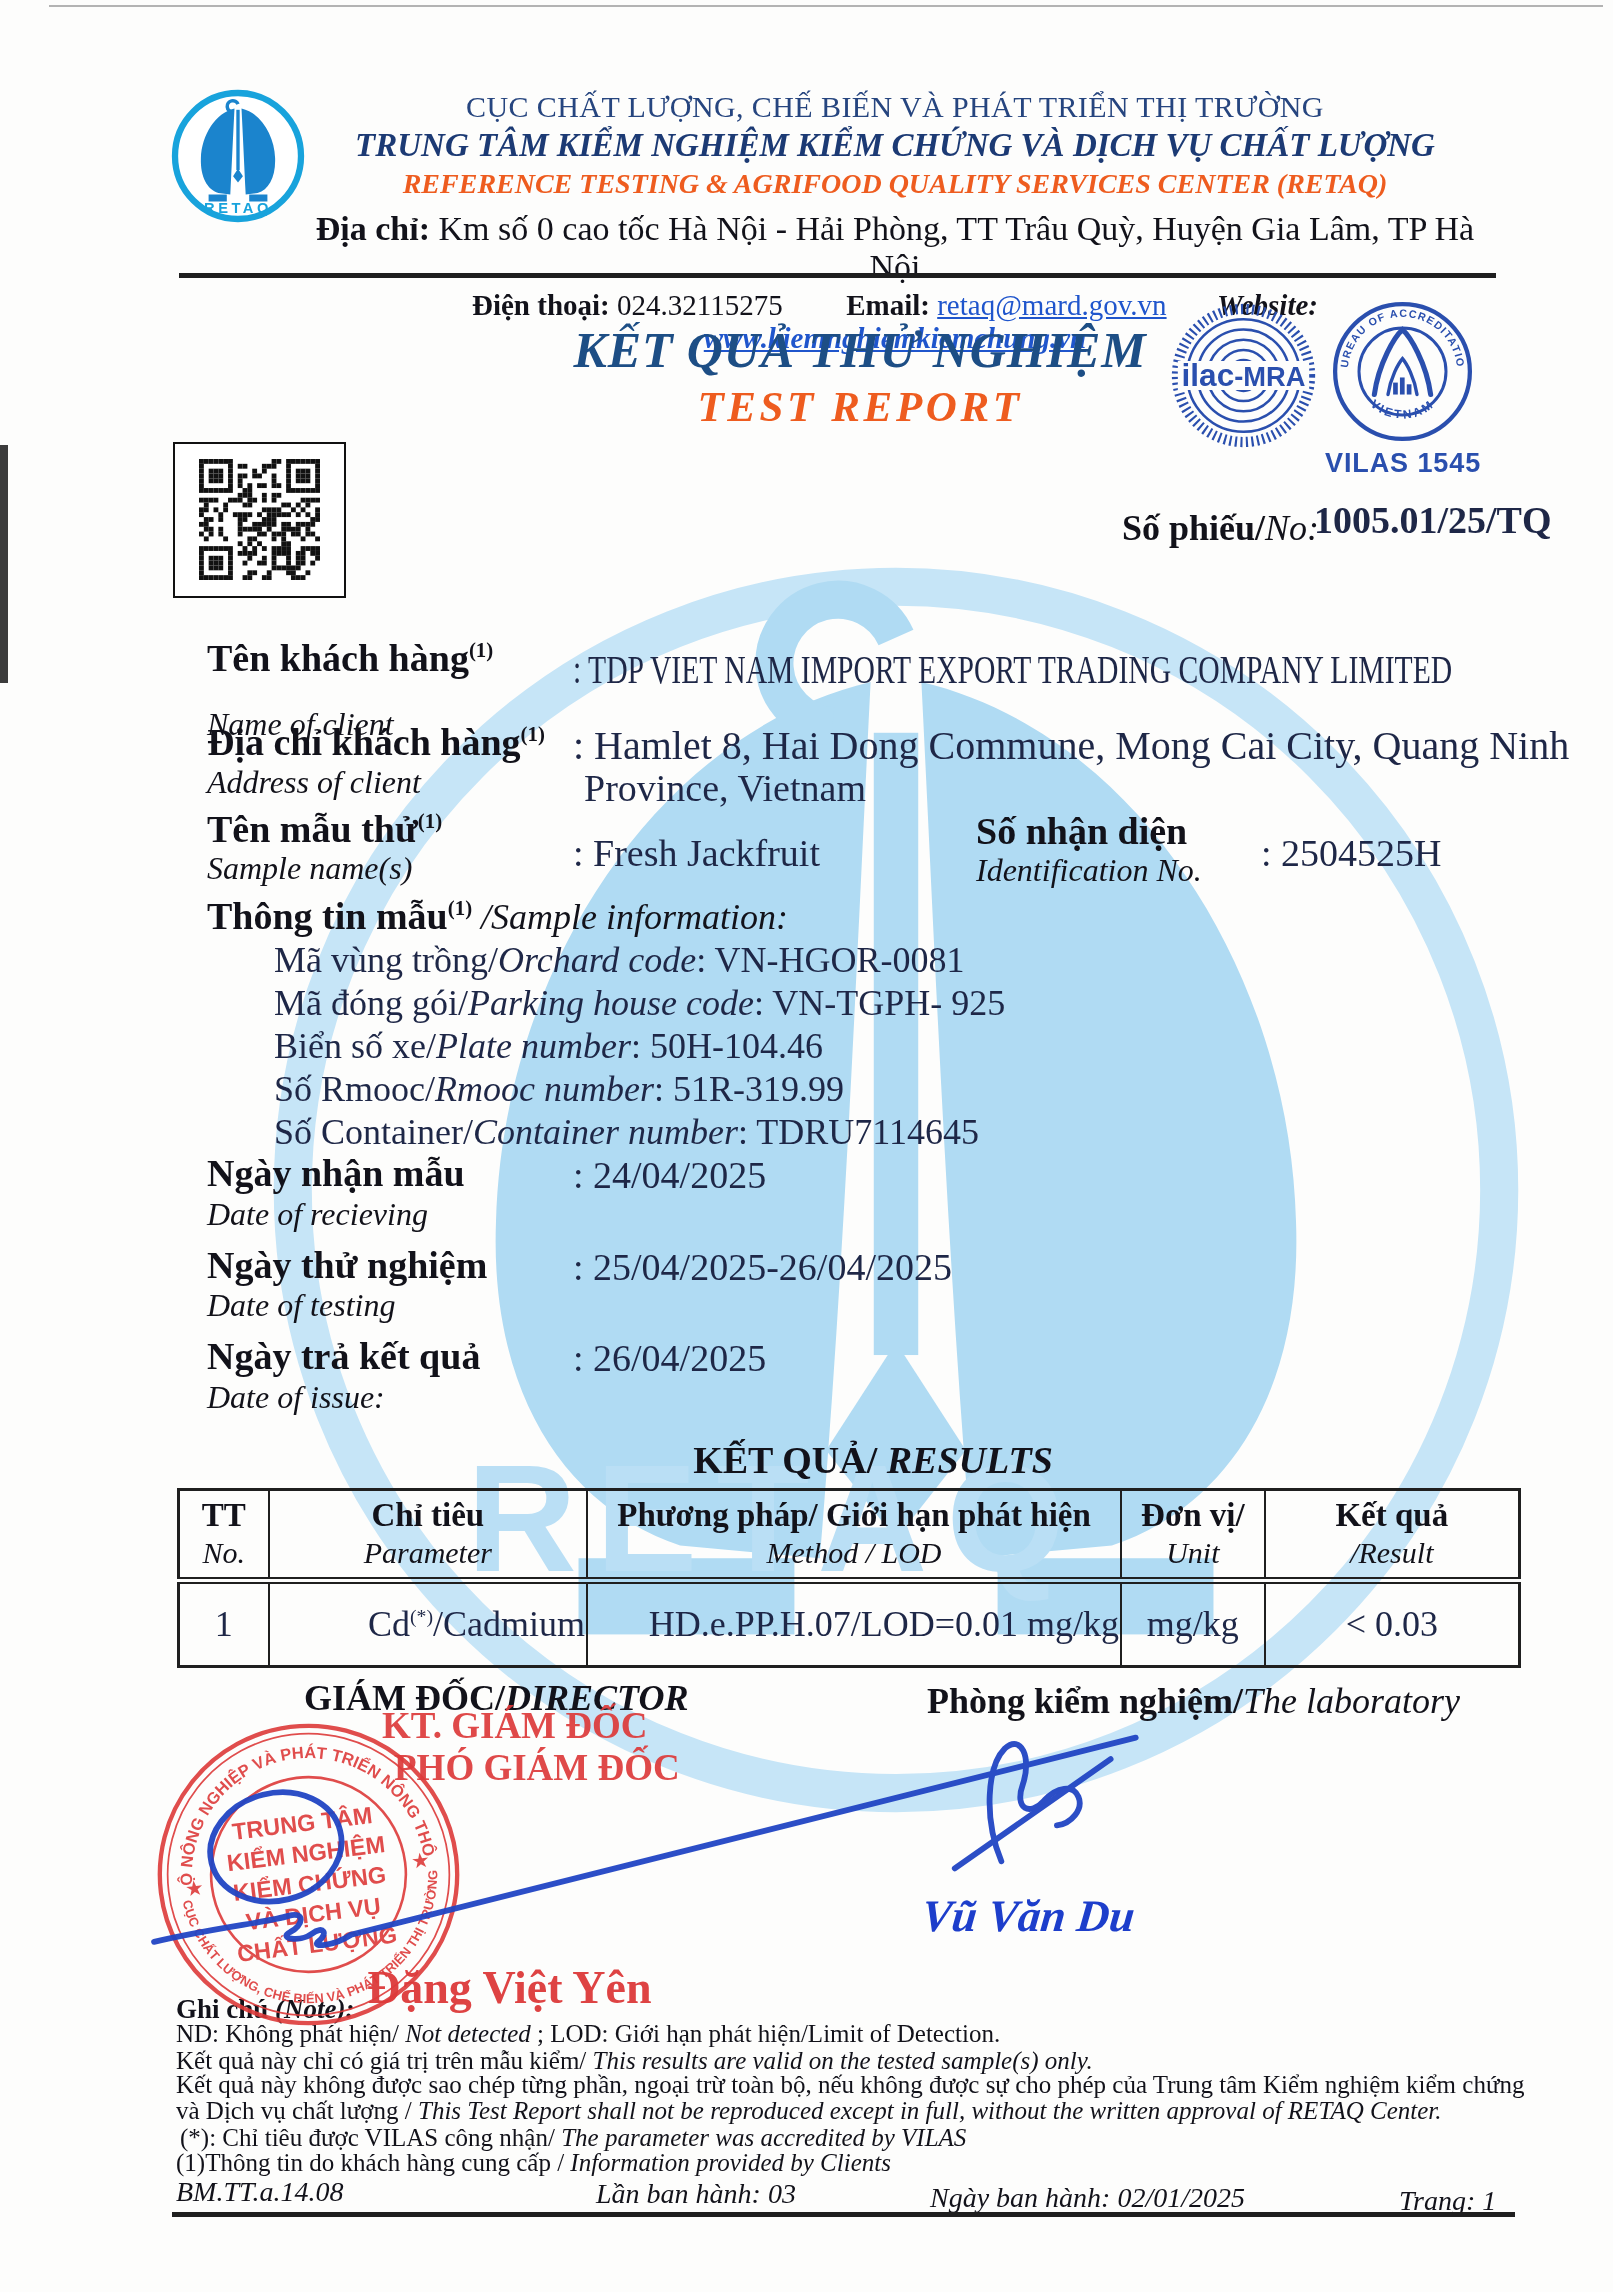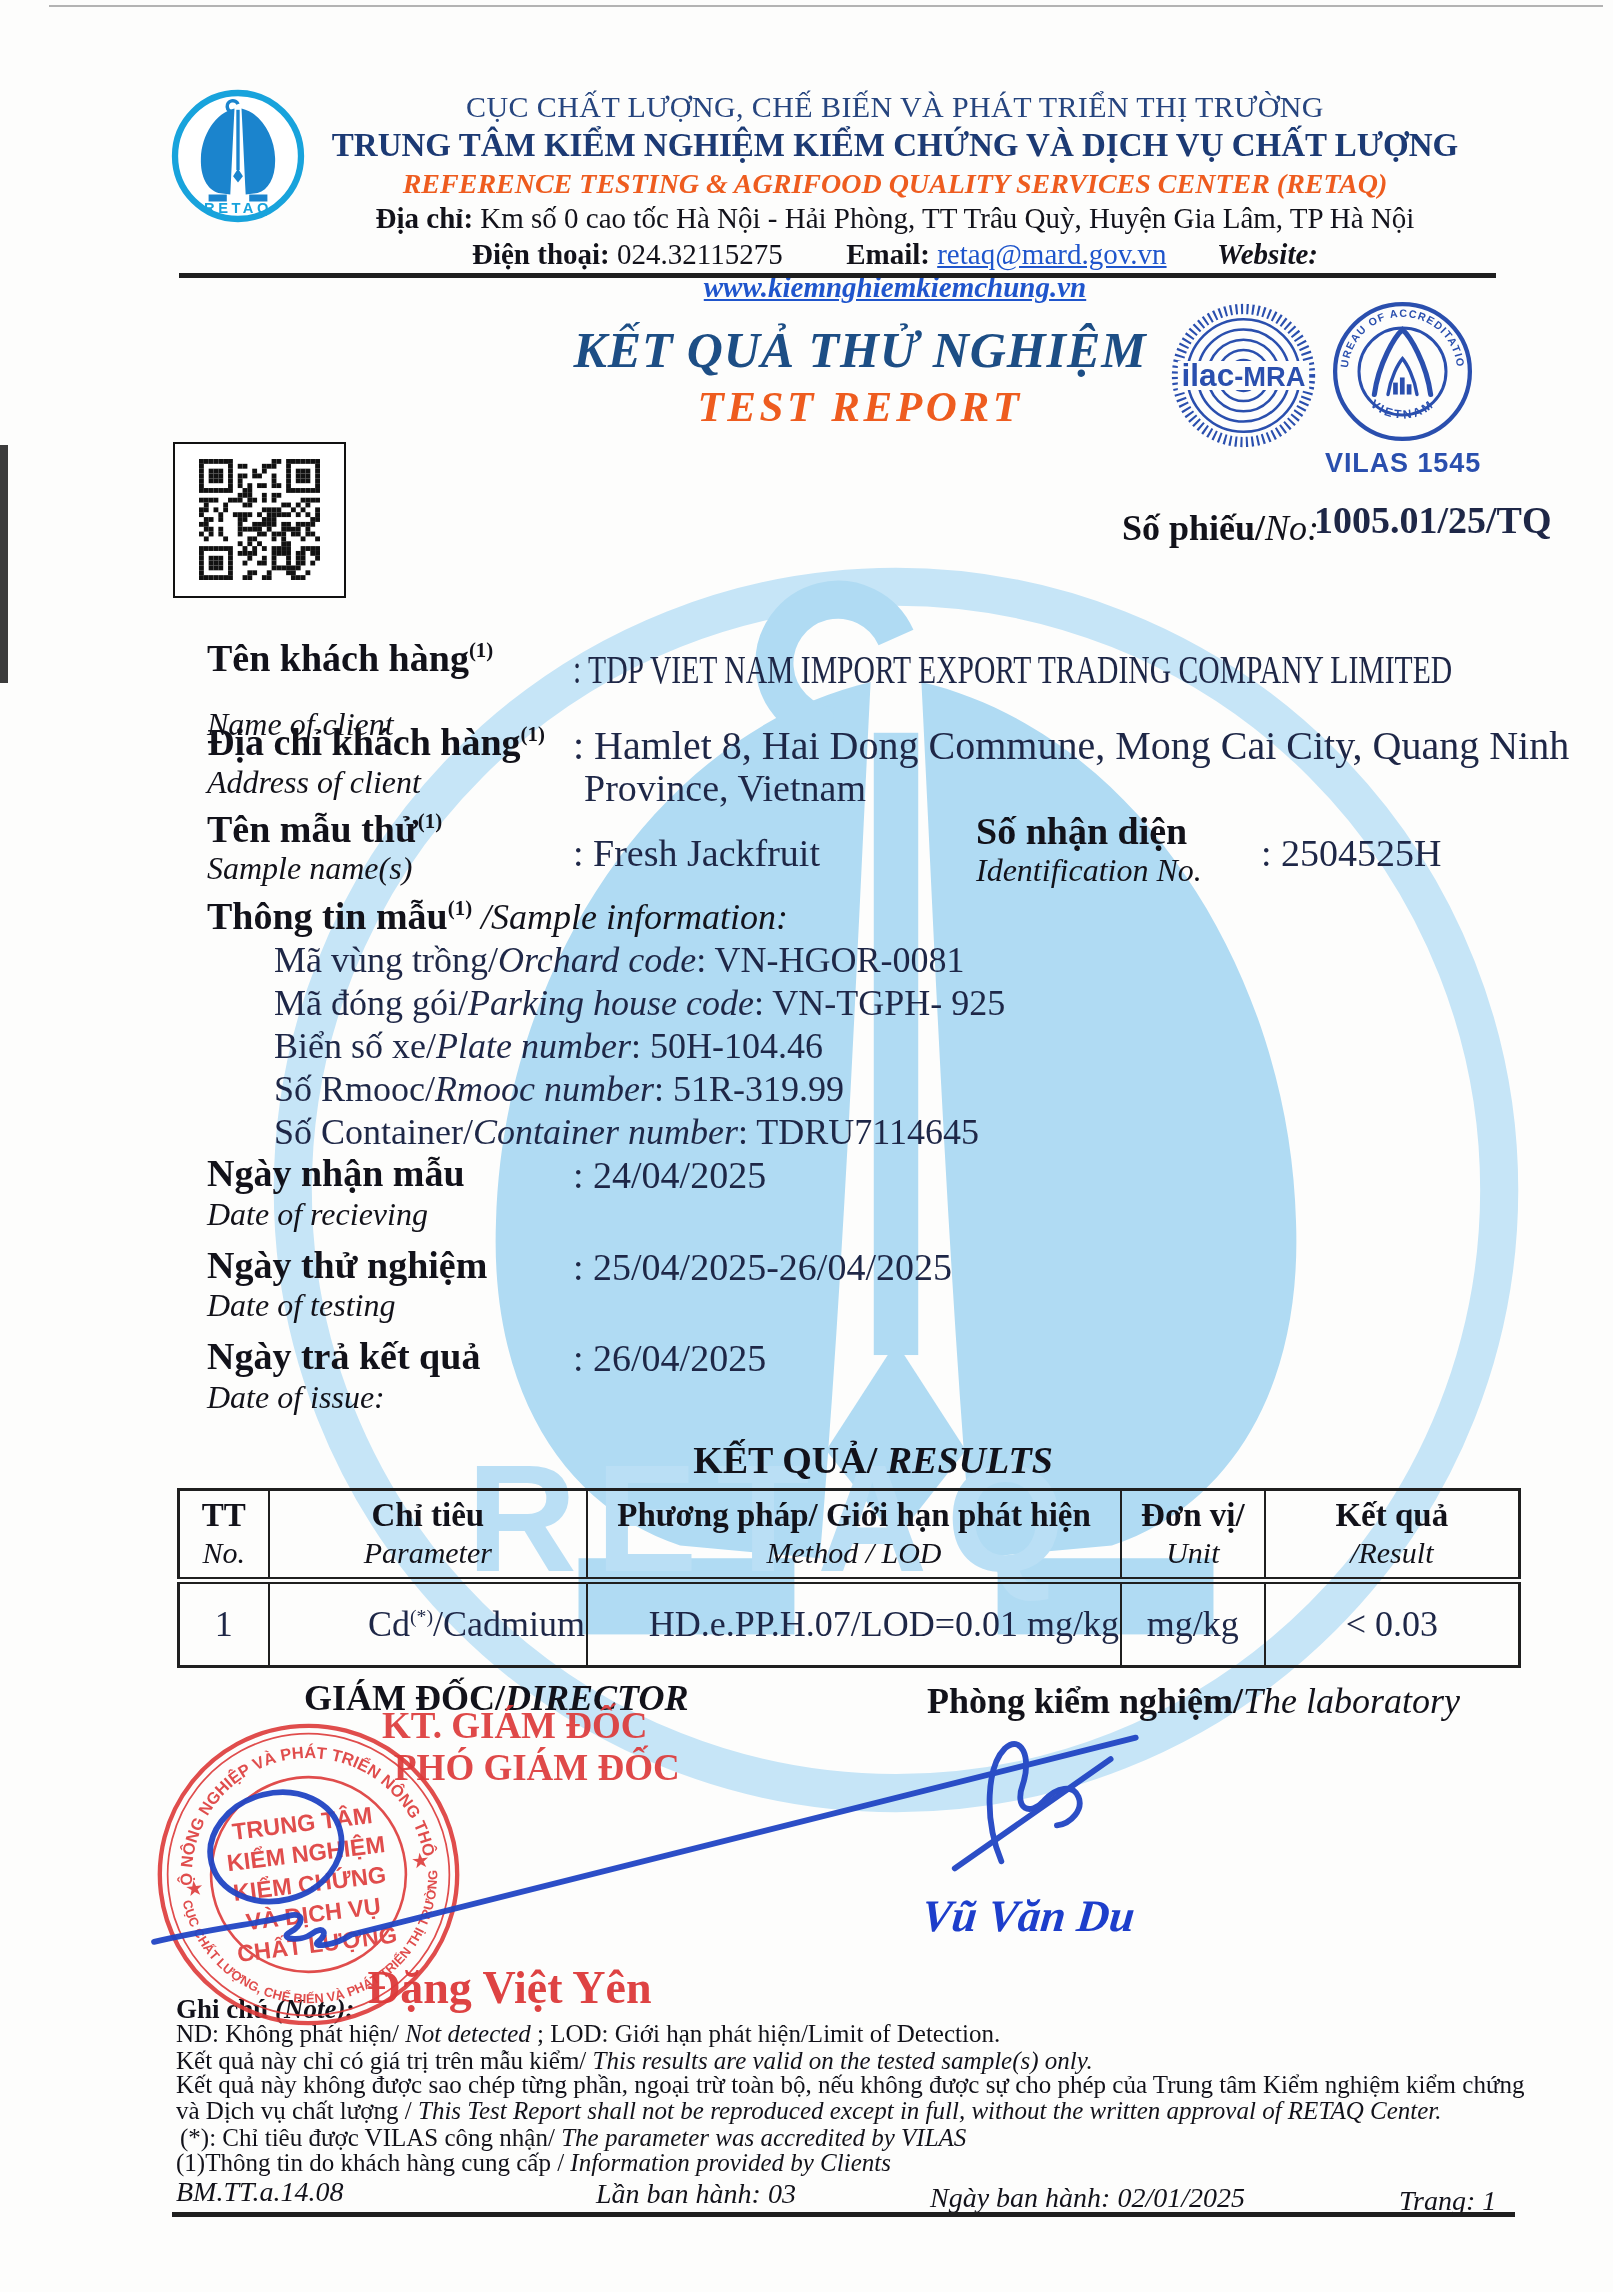--- a/index.html
+++ b/index.html
@@ -5,21 +5,21 @@
   html,body{margin:0;padding:0;background:#888;}
   #page{position:relative;width:1614px;height:2293px;background:#fdfdfc;overflow:hidden;
         font-family:"Liberation Serif","DejaVu Serif",serif;color:var(--ink);}
   .abs{position:absolute;white-space:nowrap;}
   .z{z-index:2;}
   .b{font-weight:bold;}
   .i{font-style:italic;}
   .ctr{text-align:center;}
   .sup{font-size:.55em;vertical-align:super;}
   .navy1{color:var(--navy1);}
-  .navy2{color:var(--navy2);}
+  .navy2{color:var(--navy2);font-style:italic;}
   .titlec{color:var(--title);font-style:italic;}
   .orange{color:var(--orange);}
   .val{color:var(--val);}
   .red{color:var(--red);}
   .link{color:var(--link);text-decoration:underline;cursor:pointer;}
   .sans{font-family:"Liberation Sans","DejaVu Sans",sans-serif;}
   .cond{transform:scaleX(.76);transform-origin:left center;}
   
   table.rtable{position:absolute;left:177px;top:1488px;width:1344px;border-collapse:collapse;z-index:2;}
   table.rtable td{border:2.7px solid var(--border);vertical-align:middle;text-align:right;}
@@ -59,21 +59,21 @@
     <path d="M100,26 a8,8 0 1 0 -8,11" fill="none" stroke="var(--logoin)" stroke-width="5"></path>
     <rect x="58" y="155" width="26" height="10" fill="var(--logoin)"></rect>
     <rect x="116" y="155" width="26" height="10" fill="var(--logoin)"></rect>
     <text x="100" y="181" text-anchor="middle" font-size="21" font-weight="bold" letter-spacing="5" font-family="Liberation Sans, DejaVu Sans, sans-serif" fill="var(--logo)">RETAQ</text>
   </svg>
 
   <div class="abs z ctr" style="left:313px;top:90px;width:1164px;white-space:normal">
     <div class="navy1" style="font-size:30px;letter-spacing:0.4px">CỤC CHẤT LƯỢNG, CHẾ BIẾN VÀ PHÁT TRIỂN THỊ TRƯỜNG</div>
     <div class="navy2 b" style="font-size:33px;margin-top:2.7px">TRUNG TÂM KIỂM NGHIỆM KIỂM CHỨNG VÀ DỊCH VỤ CHẤT LƯỢNG</div>
     <div class="orange b i" style="font-size:28px;margin-top:4.5px">REFERENCE TESTING &amp; AGRIFOOD QUALITY SERVICES CENTER (RETAQ)</div>
-    <div style="font-size:29px;margin-top:2px">
+    <div style="font-size:34px;margin-top:10px">
       <span class="b">Địa chỉ:</span>
       <span>Km số 0 cao tốc Hà Nội - Hải Phòng, TT Trâu Quỳ, Huyện Gia Lâm, TP Hà Nội</span>
     </div>
     <div style="font-size:29px;margin-top:2.7px">
       <span class="b">Điện thoại:</span>
       <span>024.32115275</span>
       <span style="display:inline-block;width:49px"></span>
       <span class="b">Email:</span>
       <span class="link">retaq@mard.gov.vn</span>
       <span style="display:inline-block;width:36px"></span>

